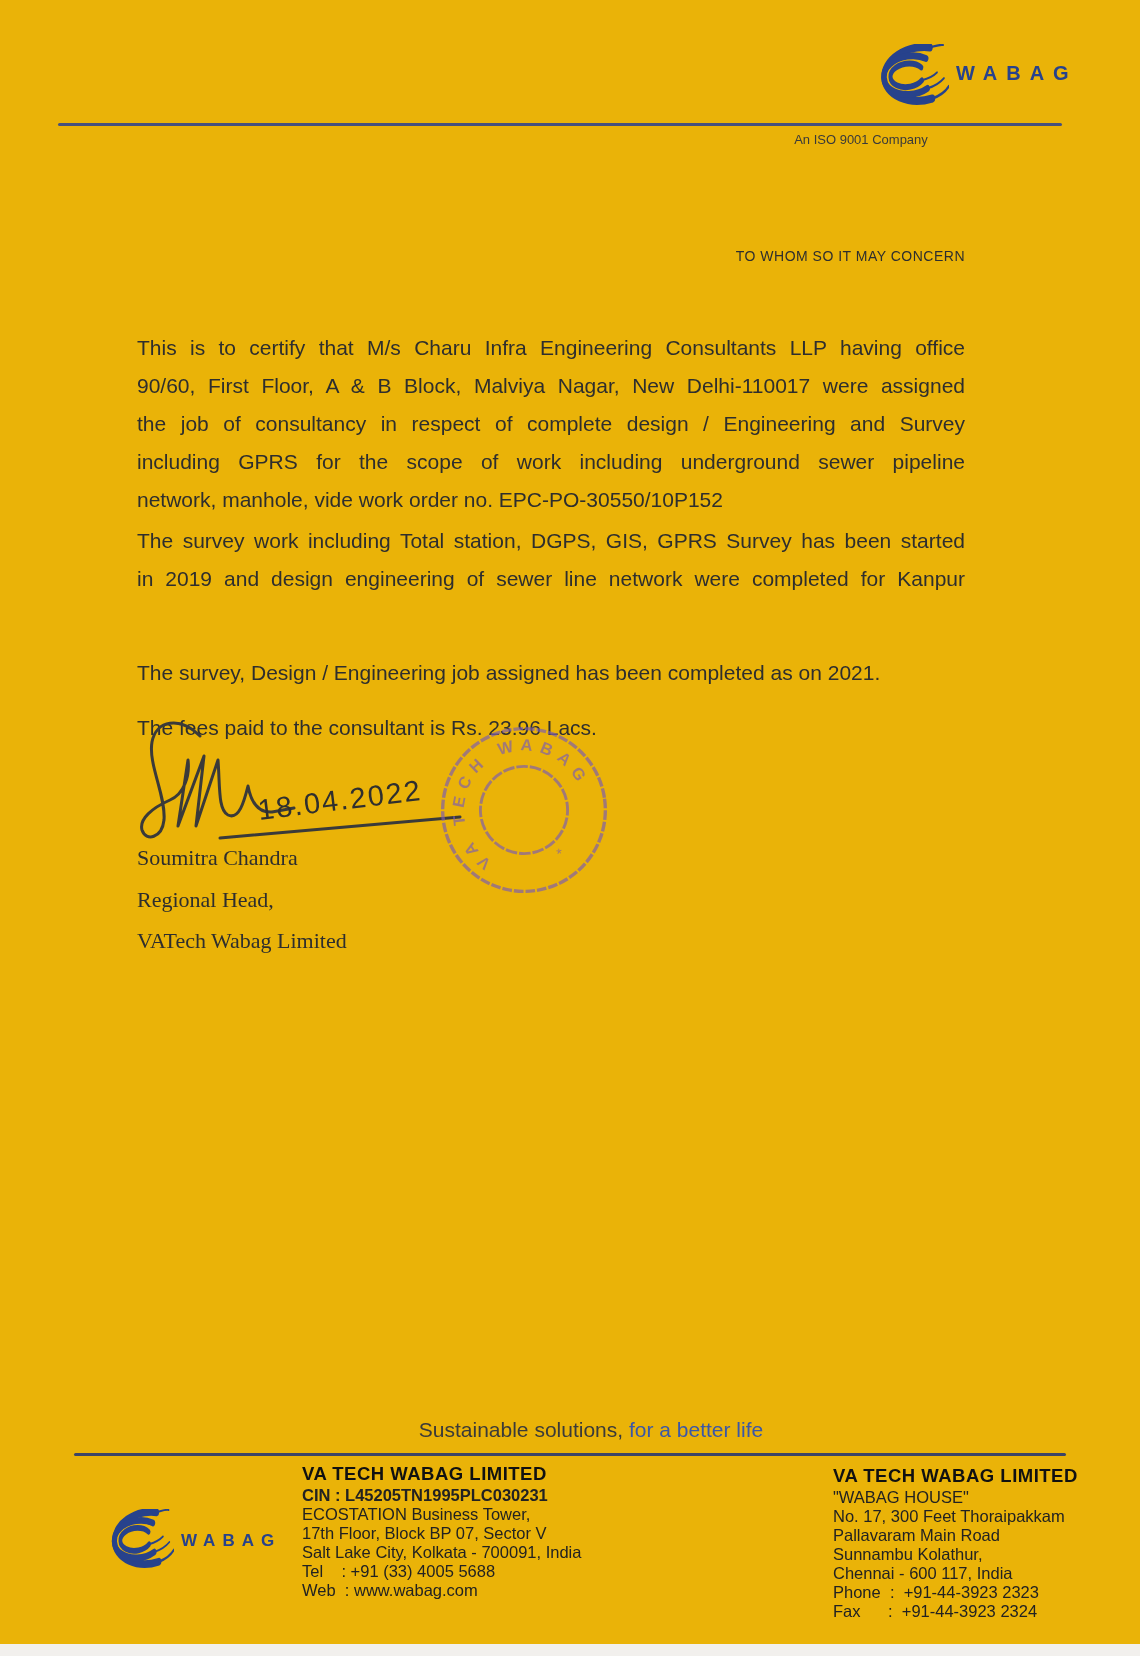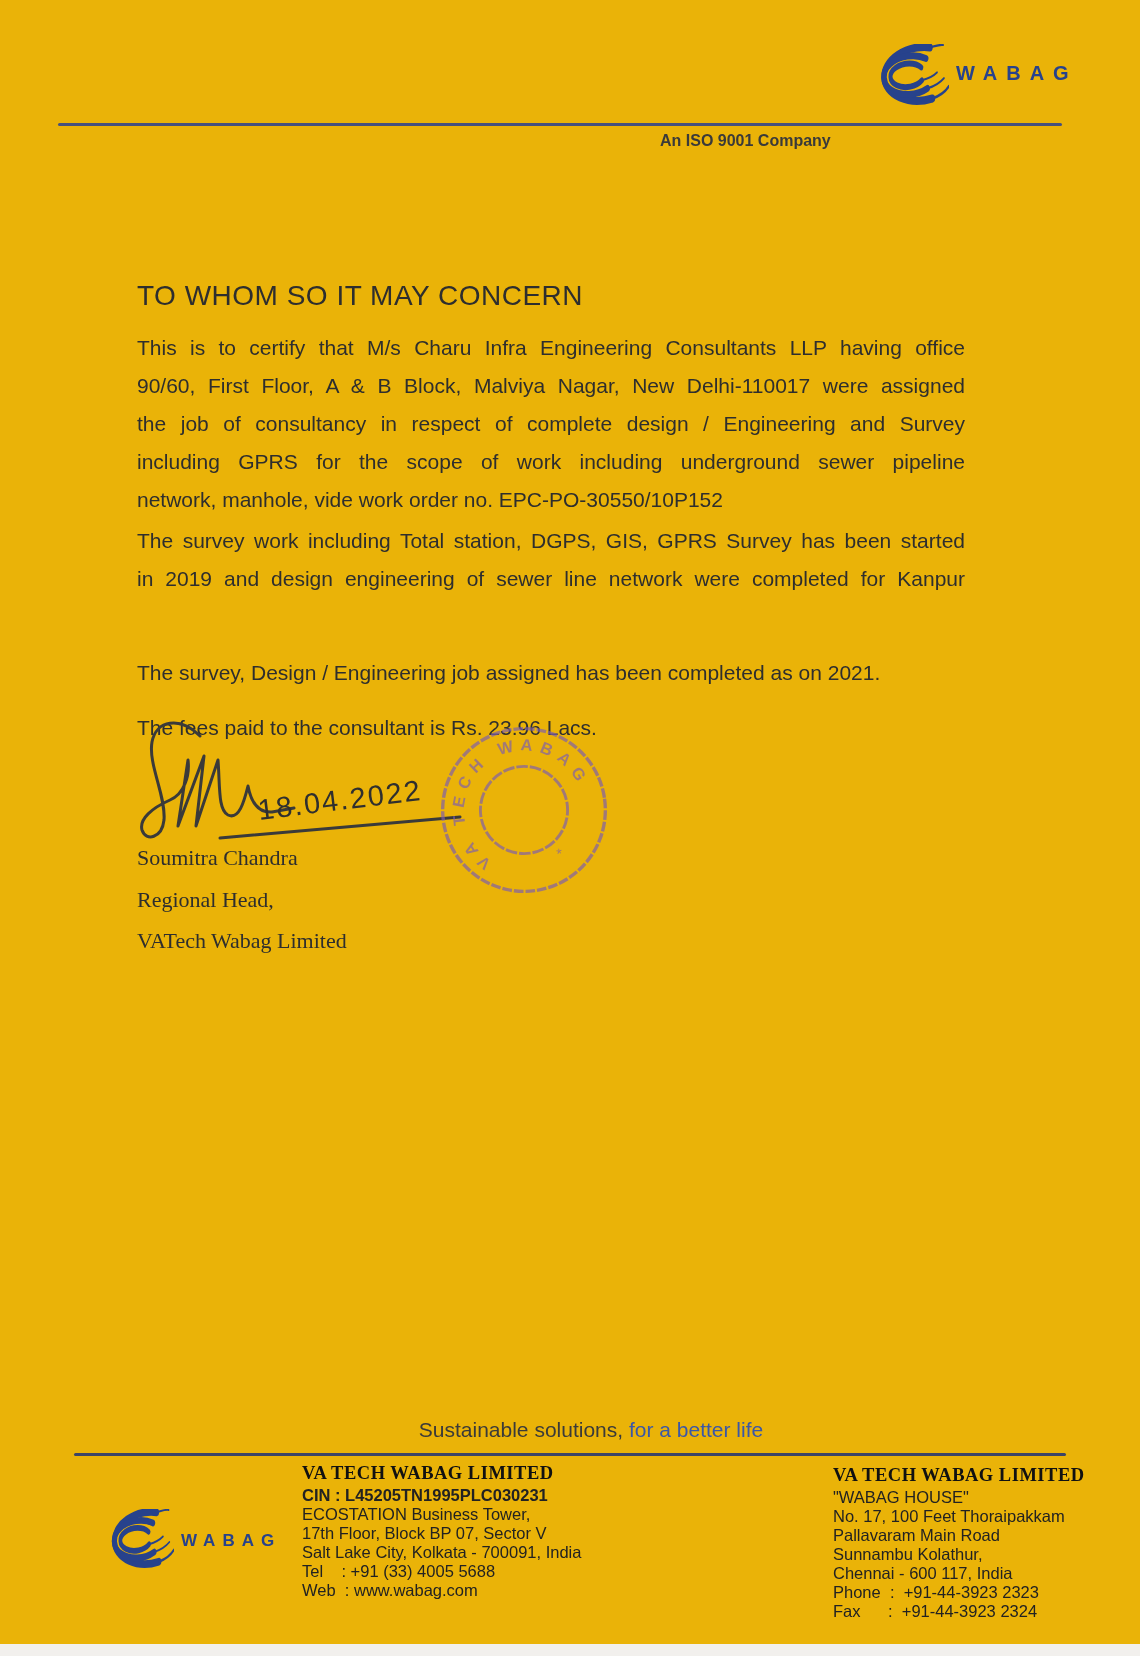--- a/index.html
+++ b/index.html
@@ -4,35 +4,35 @@
 <style>
   html,body{margin:0;padding:0;background:#ffffff;}
   .page{
     position:relative;width:1140px;height:1656px;background:#eab308;overflow:hidden;
     font-family:"Liberation Sans", sans-serif;color:#2e2e2e;
   }
   .abs{position:absolute;}
   
   .brand-word{font-weight:bold;color:#27428c;letter-spacing:9px;font-size:20px;}
   .header-rule{height:3px;background:#46517d;border-radius:2px;}
-  .iso-label{font-size:16px;color:#3a3a3a;text-align:left;font-weight:bold;}
+  .iso-label{font-size:13px;color:#3a3a3a;text-align:center;}
   
-  .letter-title{width:828px;text-align:left;font-size:28px;letter-spacing:0.5px;color:#2e2e2e;margin-top:32px;}
+  .letter-title{width:828px;text-align:right;font-size:14px;letter-spacing:0.5px;color:#2e2e2e;}
   .para{width:828px;font-size:21px;color:#2e2e2e;margin-top:33px;}
   .pline{height:38px;line-height:38px;white-space:nowrap;}
   .pline.just{text-align:justify;text-align-last:justify;white-space:normal;overflow:hidden;}
   .sig-name{font-size:22px;color:#2e2e2e;font-family:Liberation Serif, serif;}
   .sig-date{font-size:29px;letter-spacing:2px;color:#2f2f2f;transform:rotate(-7deg);transform-origin:left center;white-space:nowrap;}
   
   .tagline{width:1140px;text-align:center;font-size:21px;}
   .tagline .dark{color:#3a3a3a;}
   .tagline .blue{color:#3a57a8;}
   .footer-rule{height:3px;background:#3d4566;border-radius:2px;}
   .footer-block{font-size:16.5px;line-height:19px;color:#222222;}
-  .footer-block .company{font-size:18.5px;font-weight:bold;color:#111111;margin-bottom:3px;letter-spacing:0.5px;font-family:Liberation Serif, serif;}
+  .footer-block .company{font-size:18.5px;font-weight:bold;color:#111111;margin-bottom:3px;letter-spacing:0.5px;}
   .footer-block .cin{font-weight:bold;}
   .footer-brand{font-weight:bold;color:#27428c;letter-spacing:7px;font-size:17px;}
   .scan-edge{background:#f2f0ed;}
 </style>
 </head>
 <body>
 
 <div class="page">
 
   <svg class="abs" style="left:853px;top:44px;" width="96" height="64" viewBox="0 0 260 120" preserveAspectRatio="none">
@@ -125,21 +125,21 @@
     <div>ECOSTATION Business Tower,</div>
     <div>17th Floor, Block BP 07, Sector V</div>
     <div>Salt Lake City, Kolkata - 700091, India</div>
     <div>Tel&nbsp;&nbsp;&nbsp;&nbsp;: +91 (33) 4005 5688</div>
     <div>Web&nbsp;&nbsp;: www.wabag.com</div>
   </div>
 
   <div class="abs footer-block" style="left:833px;top:1466px;width:280px;">
     <div class="company">VA TECH WABAG LIMITED</div>
     <div>"WABAG HOUSE"</div>
-    <div>No. 17, 100 Feet Thoraipakkam</div>
+    <div>No. 17, 300 Feet Thoraipakkam</div>
     <div>Pallavaram Main Road</div>
     <div>Sunnambu Kolathur,</div>
     <div>Chennai - 600 117, India</div>
     <div>Phone&nbsp;&nbsp;:&nbsp;&nbsp;+91-44-3923 2323</div>
     <div>Fax&nbsp;&nbsp;&nbsp;&nbsp;&nbsp;&nbsp;:&nbsp;&nbsp;+91-44-3923 2324</div>
   </div>
 
   <div class="abs scan-edge" style="left:0;top:1644px;width:1140px;height:12px;"></div>
 
 </div>

